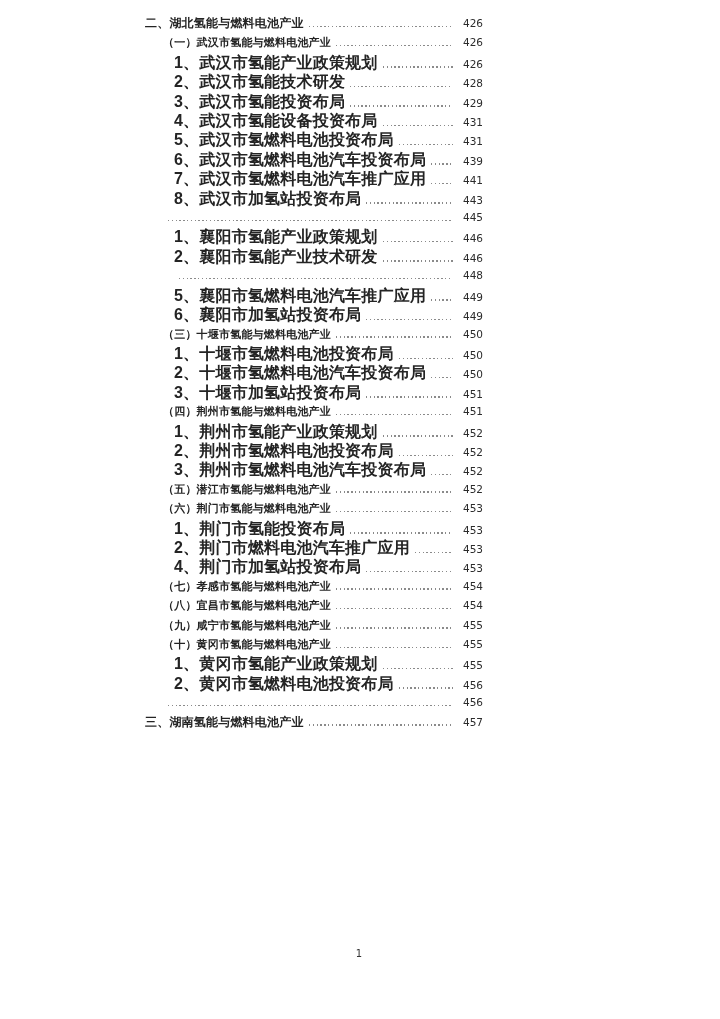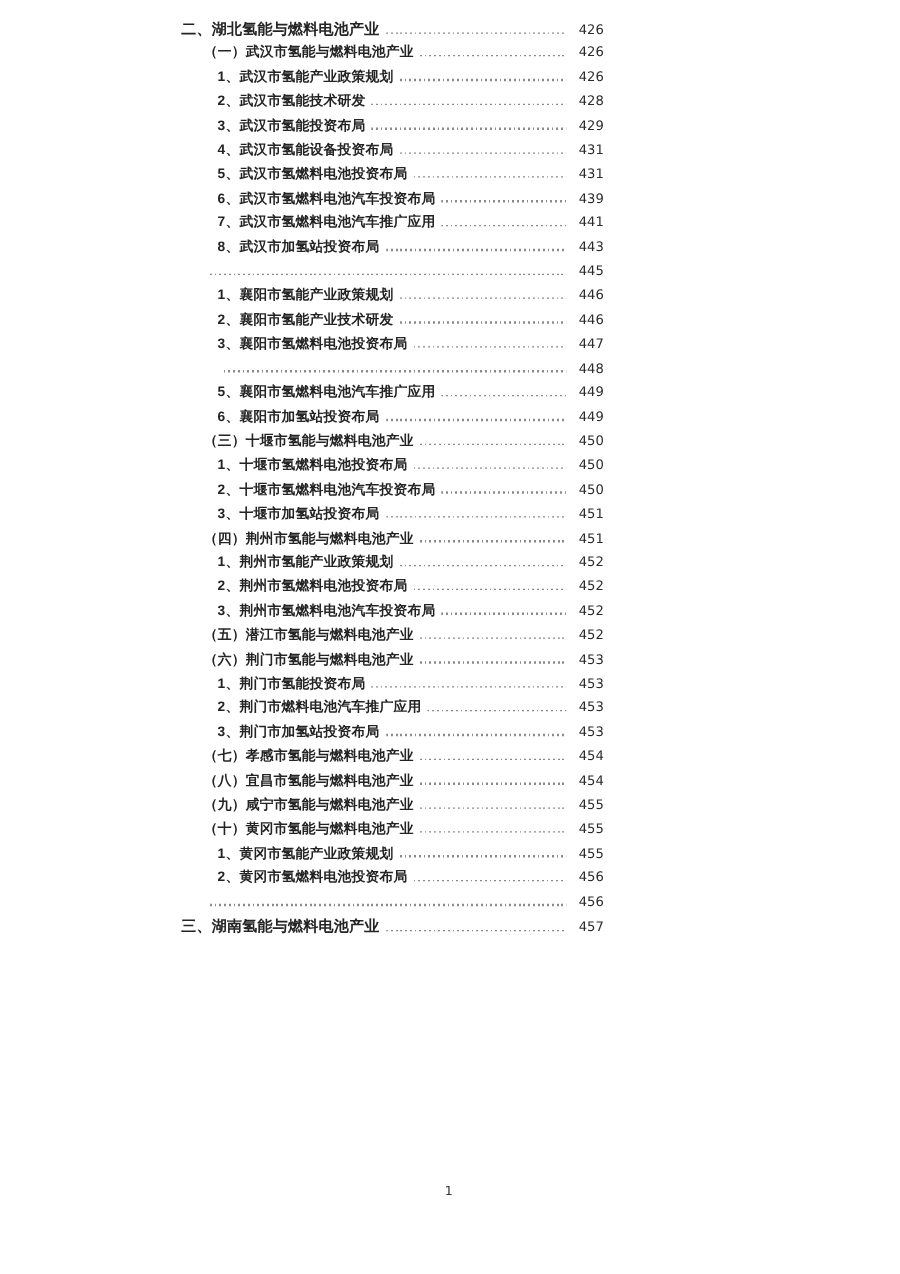--- a/index.html
+++ b/index.html
@@ -33,21 +33,21 @@
   }
   .toc-label {
     color: #242424;
     font-weight: 700;
     letter-spacing: 0.2px;
   }
   .level-1 .toc-label { font-size: 12px; }
   .level-2 { padding-left: 18px; }
   .level-2 .toc-label { font-size: 11px; }
   .level-3 { padding-left: 29px; }
-  .level-3 .toc-label { font-size: 11px; text-align: center; }
+  .level-3 .toc-label { font-size: 16px; text-align: center; }
   .toc-leader {
     flex: 1;
     height: 1.4px;
     margin-left: 5px;
     margin-right: 8px;
     background-image: repeating-linear-gradient(
       to right,
       #8a8a8a 0px, #8a8a8a 1.4px,
       transparent 1.4px, transparent 3.8px
     );
@@ -137,25 +137,20 @@
       <span class="toc-label">1、襄阳市氢能产业政策规划</span>
       <span class="toc-leader"></span>
       <span class="toc-page">446</span>
     </div>
       <div class="toc-row level-3">
       <span class="toc-label">2、襄阳市氢能产业技术研发</span>
       <span class="toc-leader"></span>
       <span class="toc-page">446</span>
     </div>
       <div class="toc-row level-3">
-      <span class="toc-label">3、襄阳市氢燃料电池投资布局</span>
-      <span class="toc-leader"></span>
-      <span class="toc-page">447</span>
-    </div>
-      <div class="toc-row level-3">
       <span class="toc-leader"></span>
       <span class="toc-page">448</span>
     </div>
       <div class="toc-row level-3">
       <span class="toc-label">5、襄阳市氢燃料电池汽车推广应用</span>
       <span class="toc-leader"></span>
       <span class="toc-page">449</span>
     </div>
       <div class="toc-row level-3">
       <span class="toc-label">6、襄阳市加氢站投资布局</span>
@@ -216,21 +211,21 @@
       <span class="toc-label">1、荆门市氢能投资布局</span>
       <span class="toc-leader"></span>
       <span class="toc-page">453</span>
     </div>
       <div class="toc-row level-3">
       <span class="toc-label">2、荆门市燃料电池汽车推广应用</span>
       <span class="toc-leader"></span>
       <span class="toc-page">453</span>
     </div>
       <div class="toc-row level-3">
-      <span class="toc-label">3、荆门市加氢站投资布局</span>
+      <span class="toc-label">4、荆门市加氢站投资布局</span>
       <span class="toc-leader"></span>
       <span class="toc-page">453</span>
     </div>
       <div class="toc-row level-2">
       <span class="toc-label">（七）孝感市氢能与燃料电池产业</span>
       <span class="toc-leader"></span>
       <span class="toc-page">454</span>
     </div>
       <div class="toc-row level-2">
       <span class="toc-label">（八）宜昌市氢能与燃料电池产业</span>

